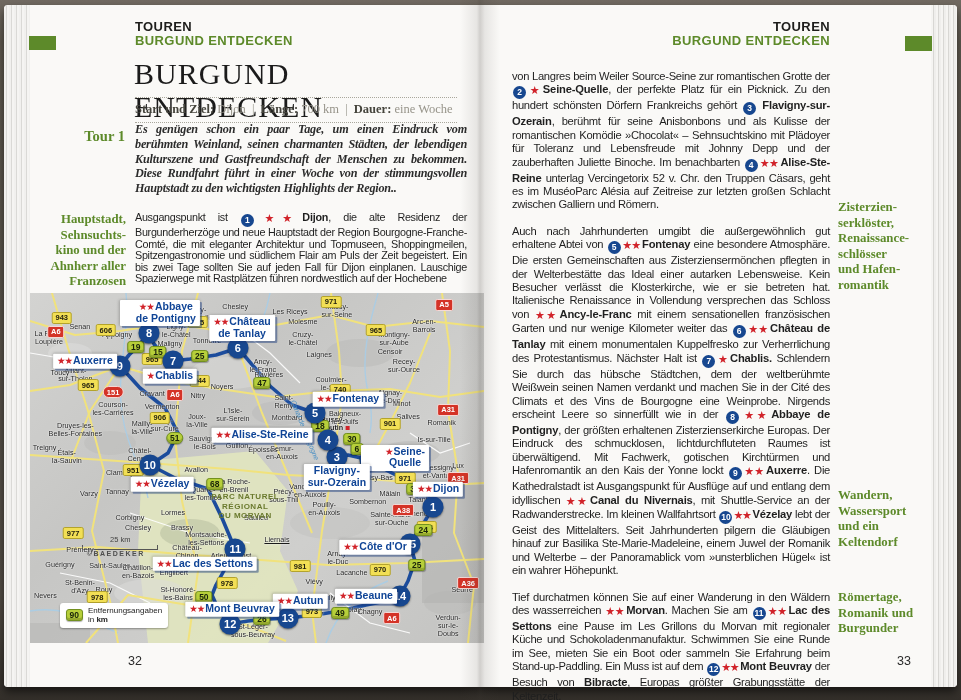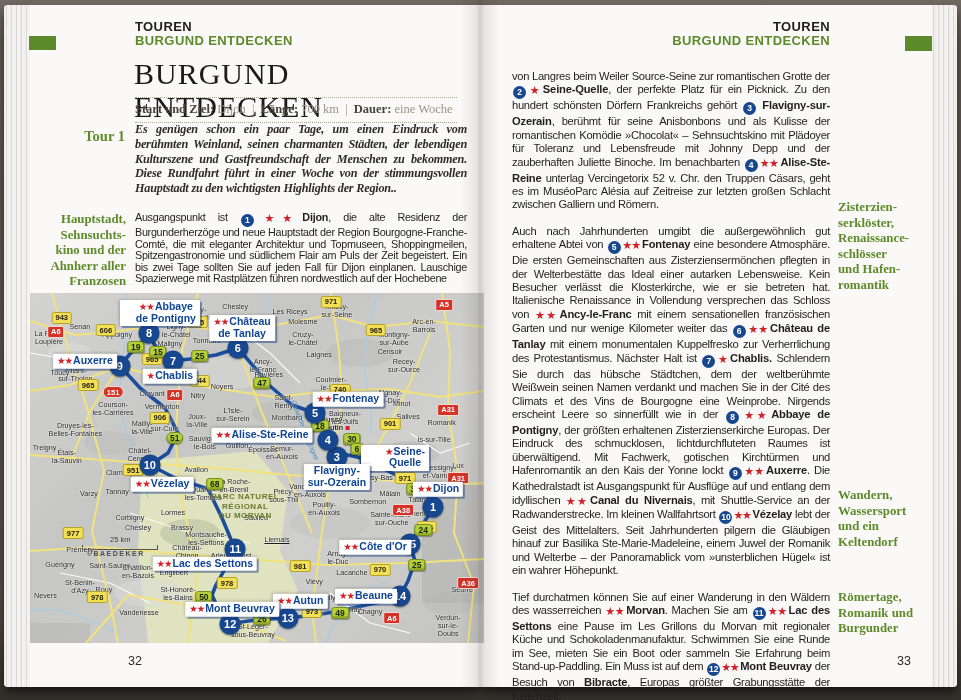--- a/index.html
+++ b/index.html
@@ -235,20 +235,27 @@
     </g>
     <path id="route-path" fill="none" stroke="#1c4c9c" stroke-width="3.6" stroke-linejoin="round" stroke-linecap="round" d="M403,214 L395,197 L358,178 L340,167 L318,162 L307,164 L298,147 L293,133 L285,120 L262,112 L240,93 L225,75 L208,55 L186,62 L160,66 L143,68 L133,62 L124,51 L119,40 L109,52 L99,62 L90,73 L110,95 L135,115 L148,140 L138,160 L120,172 L145,185 L178,196 L192,225 L205,256 L196,274 L186,292 L182,302 L189,318 L200,331 L218,328 L240,326 L258,325 L285,322 L310,318 L336,312 L356,308 L370,303 L378,288 L385,268 L380,251 L387,240 L395,228 L403,214"></path>
   </svg>
 
   <div id="map-scale">
     <div>25 km</div>
     <div class="bar"></div>
   </div>
   <div id="map-copyright">©BAEDEKER</div>
 
+  <div id="map-legend">
+    <span class="km-badge">90</span>
+    <span>
+      <span>Entfernungsangaben</span><br>
+      <span>in </span><b>km</b>
+    </span>
+  </div>
 <div class="town" style="left: 11%; top: 9.7%;">Senan</div>
     <div class="town" style="left: 19.2%; top: 12%;">Appoigny</div>
     <div class="town" style="left: 32.2%; top: 10.9%;">Ligny-
 le-Châtel</div>
     <div class="town" style="left: 30.8%; top: 14.6%;">Maligny</div>
     <div class="town" style="left: 39%; top: 13.7%;">Tonnerre</div>
     <div class="town" style="left: 4.2%; top: 12.9%;">La Ferté-
 Loupière</div>
     <div class="town" style="left: 10%; top: 15.4%; margin-top: 28px;">Aillant-
 sur-Tholon</div>

